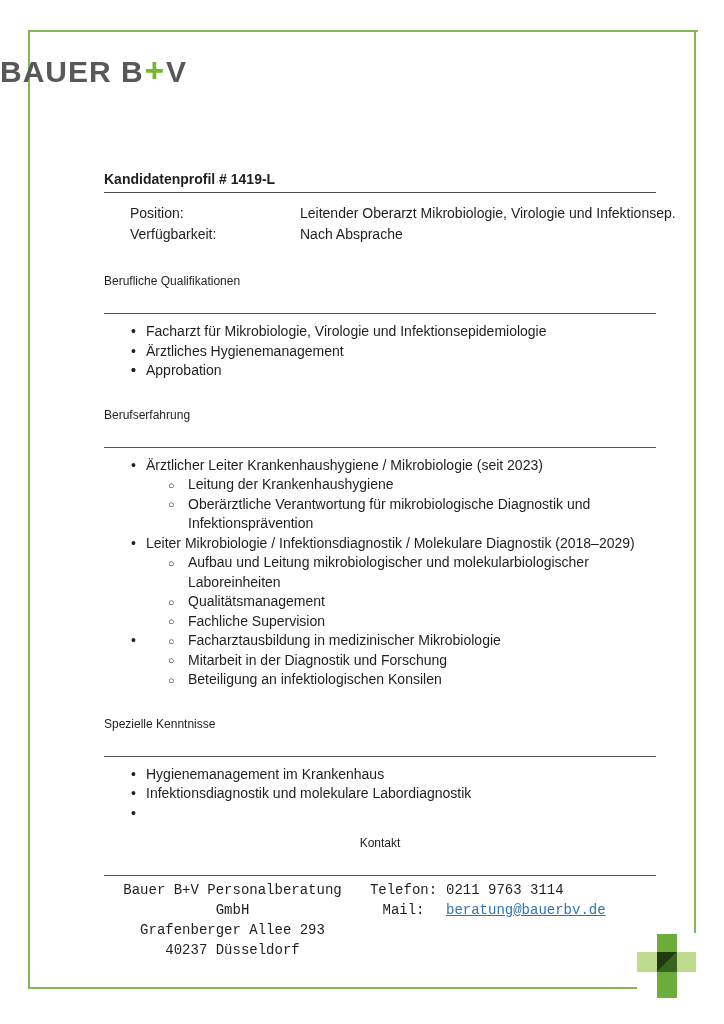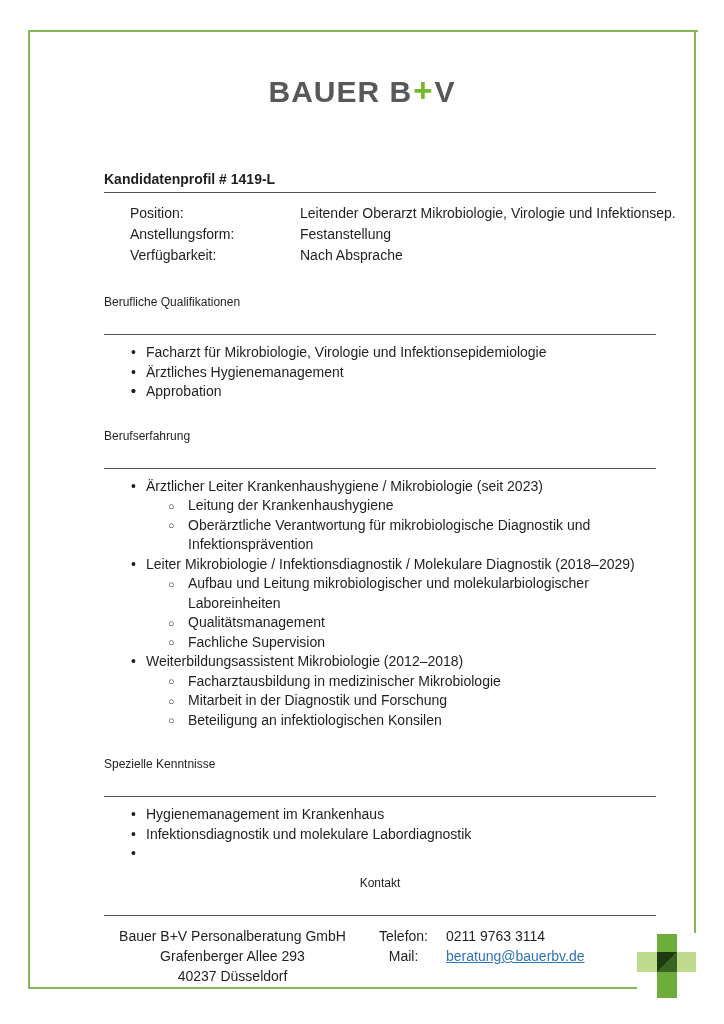--- a/index.html
+++ b/index.html
@@ -22,22 +22,22 @@
 
   
   .cross-h { position:absolute; left:637px; top:952px; width:59px; height:20px; background:#c1db8e; }
   .cross-v { position:absolute; left:657px; top:934px; width:20px; height:64px; background:#6cad3b; }
   .cross-x { position:absolute; left:657px; top:952px; width:20px; height:20px;
              background:linear-gradient(135deg,#1e3a10 0 50%,#386321 50% 100%); }
 
   
   .logo {
     position:absolute; top:54px; left:0; right:0;
-    text-align:center; font-weight:bold; font-size:30px;
-    letter-spacing:1px; color:#57585a; line-height:34px;margin-top:20px;
+    text-align:left; font-weight:bold; font-size:30px;
+    letter-spacing:1px; color:#57585a; line-height:34px;
   }
   .logo .plus { color:#76b82a; font-size:33px; margin:0 1px; }
 
   
   .content { position:absolute; left:104px; top:0; width:552px; font-size:14px; }
 
   .doc-title {
     margin-top:170px; font-weight:bold; font-size:14px; line-height:19px;
     padding-bottom:3px; border-bottom:1.5px solid #4f4f4f;
   }
@@ -55,21 +55,21 @@
   }
   ul.blist { list-style:none; margin-top:8px; }
   ul.blist li { position:relative; line-height:19.5px; }
   li.li1 { padding-left:42px; }
   li.li1 > .btext { white-space:nowrap; }
   .m1 { position:absolute; left:27px; top:0; }
   li.li2 { padding-left:84px; }
   .m2 { position:absolute; left:64px; top:0.5px; font-size:10.5px; }
 
   .contact-section { margin-top:30px;text-align:center; }
-  .contact-body { display:flex; margin-top:10px; }
+  .contact-body { display:flex; margin-top:4px;font-family:Liberation Mono, monospace; }
   .contact-left { width:257px; flex:0 0 257px; line-height:20px; }
   .contact-right { line-height:20px; }
   .contact-row { display:flex; }
   .contact-label { width:85px; flex:0 0 85px; }
   .mail-link { color:#2e74b5; text-decoration:underline; cursor:pointer; }
 </style>
 </head>
 <body>
 
 <div class="page">
@@ -86,24 +86,20 @@
   <div class="content">
 
     <div class="doc-title">Kandidatenprofil # 1419-L</div>
 
     <div class="fields" id="profile-fields">
         <div class="field-row">
           <span class="field-label">Position:</span>
           <span class="field-value">Leitender Oberarzt Mikrobiologie, Virologie und Infektionsep.</span>
         </div>
         <div class="field-row">
-          <span class="field-label">Anstellungsform:</span>
-          <span class="field-value">Festanstellung</span>
-        </div>
-        <div class="field-row">
           <span class="field-label">Verfügbarkeit:</span>
           <span class="field-value">Nach Absprache</span>
         </div>
       </div>
 
     <div id="sections">
         <section>
           <div class="section-title">Berufliche Qualifikationen</div>
           <ul class="blist">
             <li class="li1"><span class="m1">•</span><span class="btext">Facharzt für Mikrobiologie, Virologie und Infektionsepidemiologie</span></li>
@@ -115,21 +111,21 @@
         <section>
           <div class="section-title">Berufserfahrung</div>
           <ul class="blist">
             <li class="li1"><span class="m1">•</span><span class="btext">Ärztlicher Leiter Krankenhaushygiene / Mikrobiologie (seit 2023)</span></li>
             <li class="li2"><span class="m2">○</span><span>Leitung der Krankenhaushygiene</span></li>
             <li class="li2"><span class="m2">○</span><span>Oberärztliche Verantwortung für mikrobiologische Diagnostik und Infektionsprävention</span></li>
             <li class="li1"><span class="m1">•</span><span class="btext">Leiter Mikrobiologie / Infektionsdiagnostik / Molekulare Diagnostik (2018–2029)</span></li>
             <li class="li2"><span class="m2">○</span><span>Aufbau und Leitung mikrobiologischer und molekularbiologischer Laboreinheiten</span></li>
             <li class="li2"><span class="m2">○</span><span>Qualitätsmanagement</span></li>
             <li class="li2"><span class="m2">○</span><span>Fachliche Supervision</span></li>
-            <li class="li1"><span class="m1">•</span><span class="btext">Weiterbildungsassistent Mikrobiologie (2012–2018)</span></li>
+            <li class="li1"><span class="m1">•</span></li>
             <li class="li2"><span class="m2">○</span><span>Facharztausbildung in medizinischer Mikrobiologie</span></li>
             <li class="li2"><span class="m2">○</span><span>Mitarbeit in der Diagnostik und Forschung</span></li>
             <li class="li2"><span class="m2">○</span><span>Beteiligung an infektiologischen Konsilen</span></li>
           </ul>
         </section>
         <section>
           <div class="section-title">Spezielle Kenntnisse</div>
           <ul class="blist">
             <li class="li1"><span class="m1">•</span><span class="btext">Hygienemanagement im Krankenhaus</span></li>
             <li class="li1"><span class="m1">•</span><span class="btext">Infektionsdiagnostik und molekulare Labordiagnostik</span></li>

